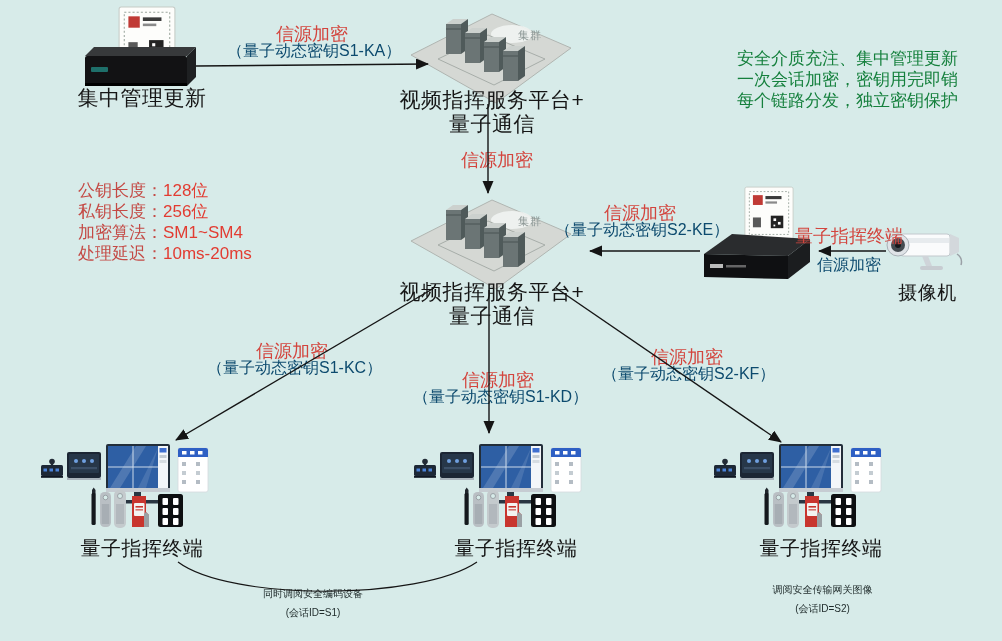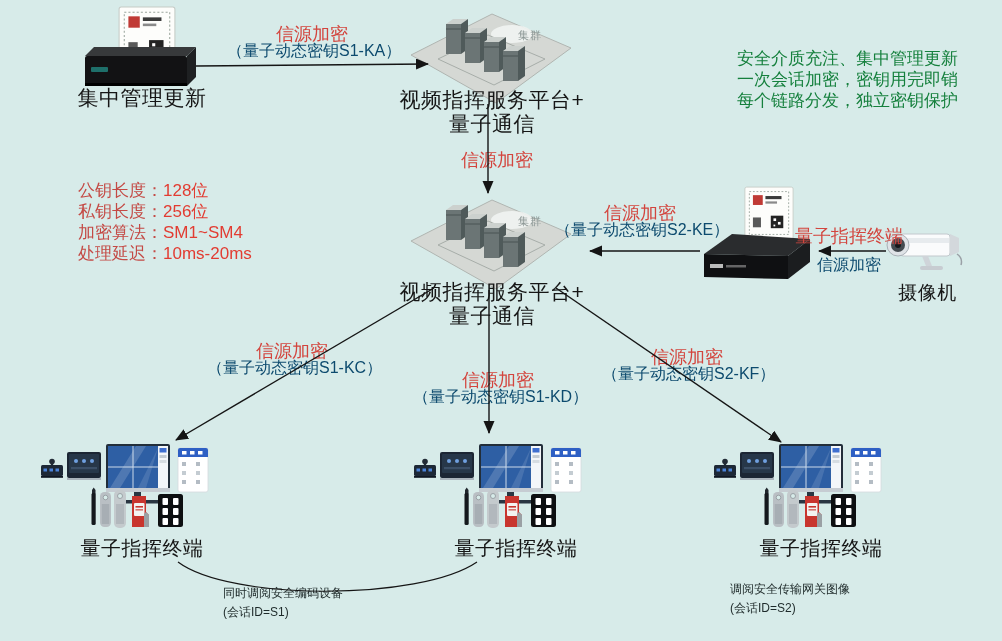--- a/index.html
+++ b/index.html
@@ -11,21 +11,21 @@
   .node-label.sm{font-size:19px;line-height:22px}
   .node-label.term{font-size:20px}
   .edge-label{text-align:center;white-space:nowrap}
   .edge-title{font-size:18px;color:#d3453e;line-height:16px}
   .edge-sub{font-size:16px;color:#0c4a6e;line-height:17px}
   .security{color:#15803d;font-size:17px;line-height:21px;white-space:nowrap}
   .specs{font-size:17px;line-height:21px;white-space:nowrap}
   .spec-k{color:#c44a45}
   .spec-v{color:#e23c32}
   .badge{font-size:11px;color:#8d9896;letter-spacing:1px;white-space:nowrap}
-  .session{font-size:12px;color:#1e2a2a;text-align:left;line-height:19px;white-space:nowrap}
+  .session{font-size:10px;color:#1e2a2a;text-align:center;line-height:19px;white-space:nowrap}
   .overlay{position:absolute;left:0;top:0;pointer-events:none}
 </style>
 </head>
 <body>
 
 <div class="stage">
 
   <svg width="0" height="0" style="position:absolute" aria-hidden="true">
     <defs>
       <marker id="arrw" markerUnits="userSpaceOnUse" markerWidth="14" markerHeight="12" refX="12" refY="5.5" orient="auto">

